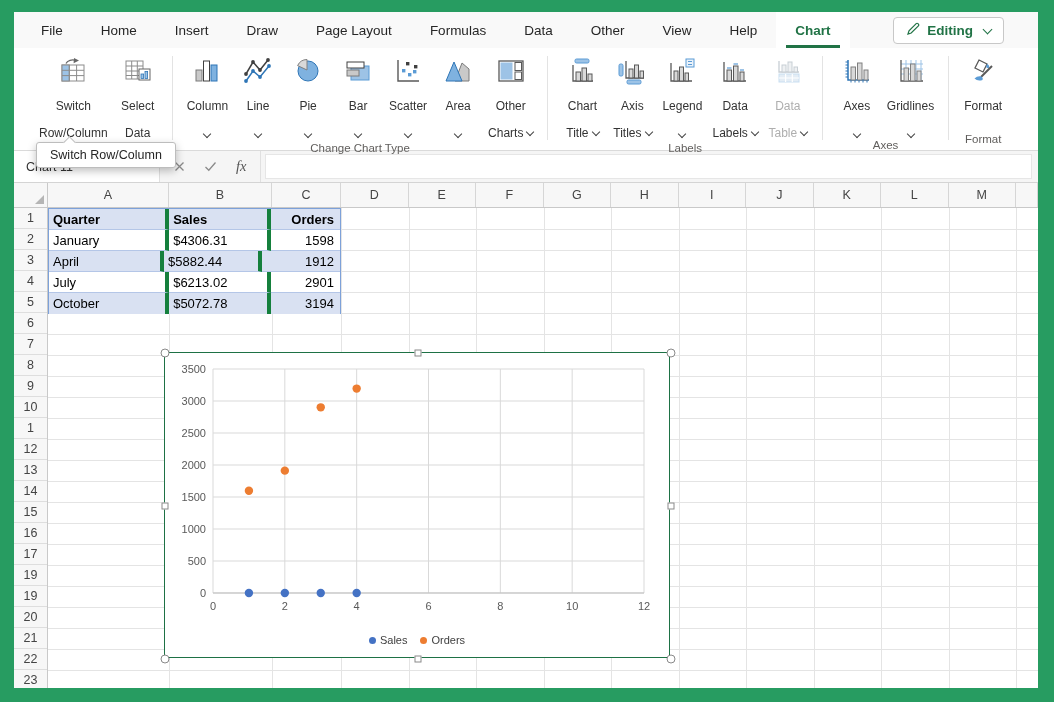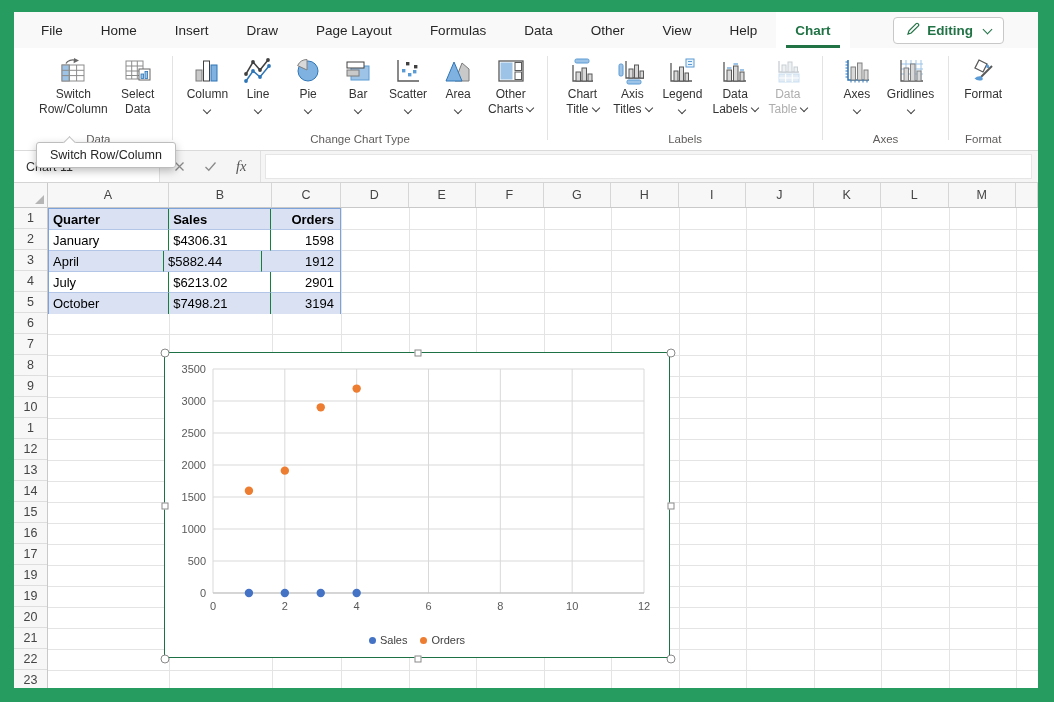--- a/index.html
+++ b/index.html
@@ -24,21 +24,21 @@
   
   #ribbon{height:103px;background:#fff;border-bottom:1px solid #dadada;display:flex;box-sizing:border-box;padding-left:14px;}
   #ribbon-groups{display:flex;align-items:stretch;}
   .rgroup{display:flex;flex-direction:column;justify-content:space-between;padding:0 6px;}
   .rgroup-row{display:flex;align-items:flex-start;padding-top:5px;}
   .rgroup-label{font-size:11.5px;color:#605e5c;text-align:center;padding:0 0 5px;white-space:nowrap;}
   .rsep{width:1px;background:#e3e3e3;margin:8px 3px 10px;}
   .rbtn{display:flex;flex-direction:column;align-items:center;padding:2px 5px;min-width:40px;cursor:default;}
   .ricon{height:32px;display:flex;align-items:center;justify-content:center;}
   .rlabel{font-size:12px;line-height:14.5px;color:#333;text-align:center;}
-  .rline{white-space:nowrap;}
+  .rline{white-space:nowrap;margin-top:12px;}
   .chevline{line-height:6px;padding-top:4px;}
   .chevline .chev{margin:0;}
   .rbtn.disabled .rlabel{color:#aeaeae;}
   .rbtn.disabled{pointer-events:none;}
 
   
   #formulabar{height:32px;background:#f5f5f5;border-bottom:1px solid #d4d4d4;display:flex;align-items:stretch;box-sizing:border-box;}
   .namebox{width:146px;background:#fff;display:flex;align-items:center;padding-left:12px;
     font-size:12.5px;color:#333;box-sizing:border-box;border-right:1px solid #e0e0e0;}
   #fb-icons{width:92px;display:flex;align-items:center;justify-content:space-around;padding:0 4px;border-right:1px solid #e0e0e0;}
@@ -60,21 +60,21 @@
   #gutter{position:absolute;left:0;top:0;width:34px;height:100%;background:#f7f7f7;
     border-right:1px solid #c9c9c9;box-sizing:border-box;z-index:1;}
   .rownum{height:21px;display:flex;align-items:center;justify-content:center;
     font-size:12.5px;color:#444;border-bottom:1px solid #dedede;box-sizing:border-box;}
 
   
   #table-range{position:absolute;left:34px;top:196px;width:293px;height:106px;
     border:1px solid #7da1d9;box-sizing:border-box;z-index:2;background:#fff;}
   .trow{display:flex;height:21px;box-sizing:border-box;}
   .trow.banded{background:#d9e1f2;}
-  .tcell{box-sizing:border-box;border-right:1px solid #15803d;border-bottom:1px solid #b4c6e7;
+  .tcell{box-sizing:border-box;border-right:4px solid #15803d;border-bottom:1px solid #b4c6e7;
     padding:0 4px;font-size:13px;color:#000;display:flex;align-items:center;overflow:hidden;white-space:nowrap;}
   .tcell:last-child{border-right:none;}
   .trow:last-child .tcell{border-bottom:none;}
   .tcell.right{justify-content:flex-end;padding-right:6px;}
   .trow.bold .tcell{font-weight:700;}
 
   
   #chart-box{position:absolute;left:150px;top:340px;width:506px;height:306px;background:#fff;
     border:1.5px solid #1e7145;box-sizing:border-box;z-index:5;}
   #chart-legend{position:absolute;left:0;right:0;bottom:11px;display:flex;justify-content:center;
@@ -520,21 +520,21 @@
         <div class="tcell" style="width: 103px;">$5882.44</div>
         <div class="tcell right" style="width: 82px;">1912</div>
       </div>
       <div class="trow">
         <div class="tcell" style="width: 121px;">July</div>
         <div class="tcell" style="width: 103px;">$6213.02</div>
         <div class="tcell right" style="width: 69px;">2901</div>
       </div>
       <div class="trow banded">
         <div class="tcell" style="width: 121px;">October</div>
-        <div class="tcell" style="width: 103px;">$7498.21</div>
+        <div class="tcell" style="width: 103px;">$5072.78</div>
         <div class="tcell right" style="width: 69px;">3194</div>
       </div>
     </div>
 
   <div id="chart-box">
     <svg id="chart-svg" width="506" height="306">
         <line x1="48" y1="240" x2="479" y2="240" stroke="#d9d9d9" stroke-width="1"></line>
         <text x="41" y="244" text-anchor="end" font-size="11" fill="#595959">0</text>
         <line x1="48" y1="208" x2="479" y2="208" stroke="#d9d9d9" stroke-width="1"></line>
         <text x="41" y="212" text-anchor="end" font-size="11" fill="#595959">500</text>

